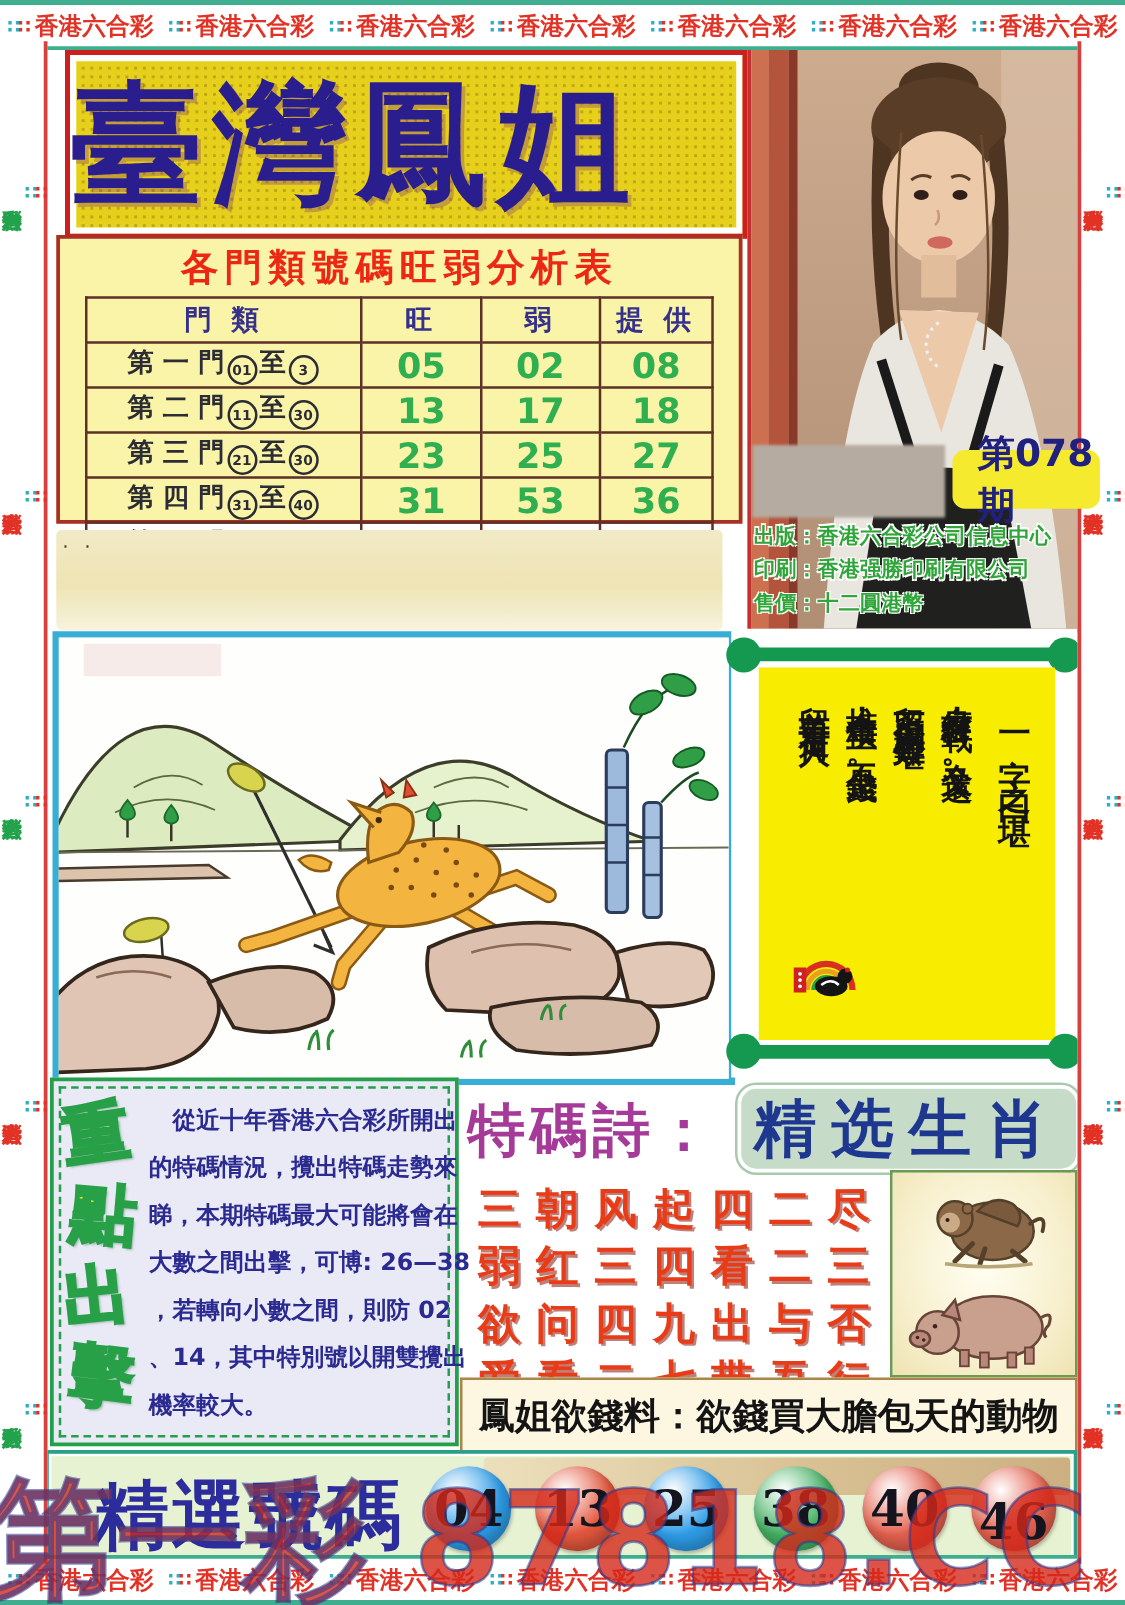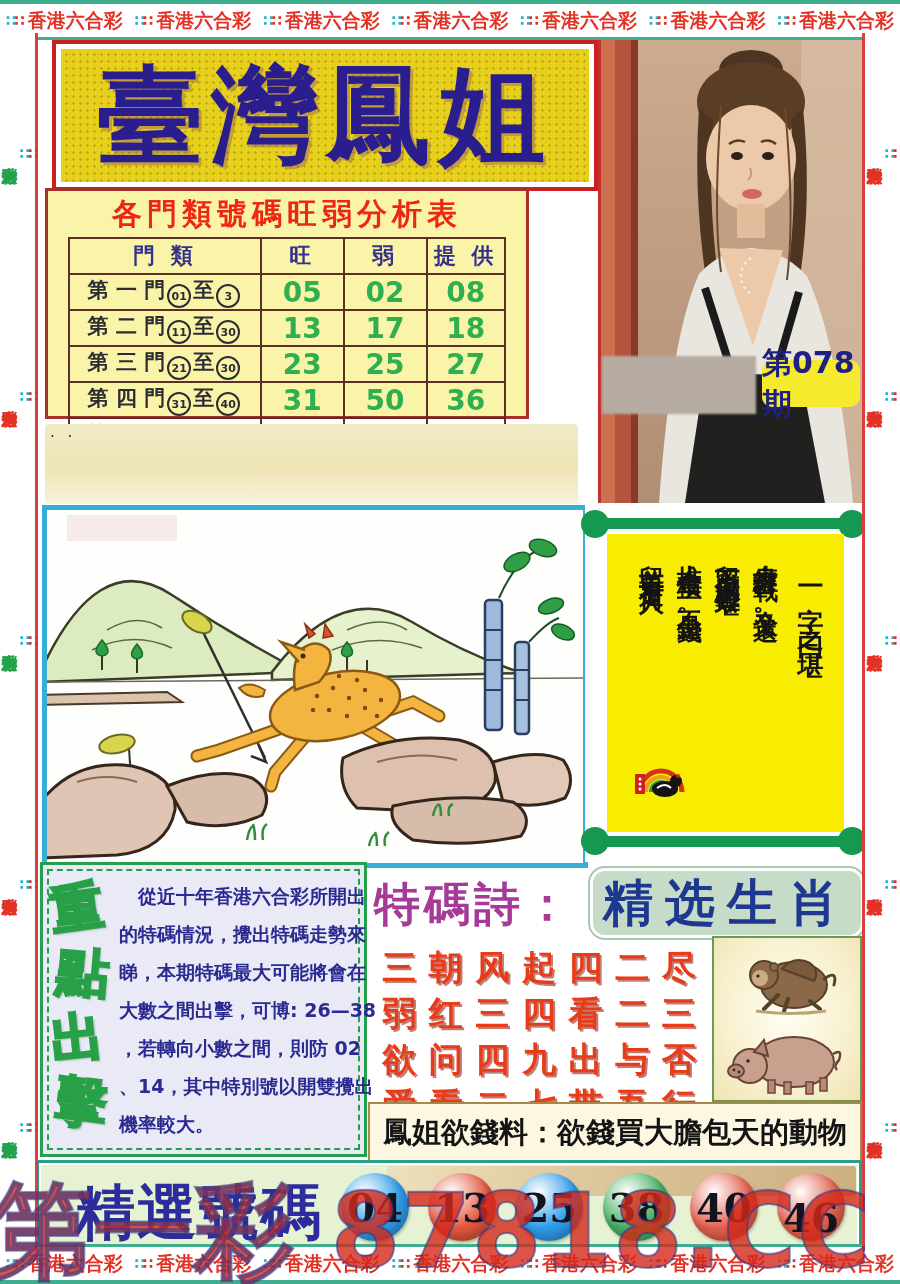--- a/index.html
+++ b/index.html
@@ -21,38 +21,38 @@
   .strip-right{right:0;border-left:3px solid #d84040;}
   .vgroup{writing-mode:vertical-rl;text-orientation:upright;font-weight:bold;font-size:16px;
       color:#e23226;display:flex;flex-direction:column;align-items:center;}
   .strip-left .vgroup:nth-child(odd){color:#23a24c;}
   .vgroup .dice{writing-mode:horizontal-tb;margin-bottom:2px;}
 
   
   .title-box{position:absolute;left:52px;top:40px;width:538px;height:143px;
       background:#e7d01c;border:4px solid #cc2020;box-shadow:inset 0 0 0 5px #ffffff;
       background-image:radial-gradient(#bfa714 1.2px,transparent 1.4px);background-size:7px 7px;
-      display:flex;align-items:center;justify-content:center;}
+      display:flex;align-items:center;}
   .title-box span{font-size:106px;font-weight:bold;color:#2a1e8e;letter-spacing:8px;
       text-shadow:3px 3px 0 rgba(110,40,130,.30);line-height:1;}
 
   
   .photo{position:absolute;left:598px;top:33px;width:264px;height:467px;border:3px solid #c23030;
       overflow:hidden;background:#c3a188;}
   .redact-box{position:absolute;left:602px;top:356px;width:154px;height:58px;background:#b5aba1;
       filter:blur(1.2px);z-index:6;}
   .issue-badge{position:absolute;left:762px;top:360px;width:98px;height:47px;background:#f6ea2e;
       border-radius:10px;display:flex;align-items:center;justify-content:center;z-index:6;
-      color:#20207e;font-weight:bold;font-size:30px;}
+      color:#20207e;font-weight:bold;font-size:30px;padding-left:20px;}
   .publisher{position:absolute;left:603px;top:416px;width:258px;z-index:6;font-weight:bold;
       font-size:17px;line-height:1.6;color:#2fa53a;
       text-shadow:-1px -1px 0 #fff,1px -1px 0 #fff,-1px 1px 0 #fff,1px 1px 0 #fff;white-space:nowrap;}
 
   
-  .atable{position:absolute;left:45px;top:188px;width:484px;height:231px;background:#faf4a8;
+  .atable{position:absolute;left:45px;top:188px;width:549px;height:231px;background:#faf4a8;
       border:3px solid #a83028;box-sizing:border-box;padding:3px 20px;}
   .atable-title{color:#ec2814;font-weight:bold;font-size:30px;text-align:center;letter-spacing:5px;}
   .atable table{width:100%;border-collapse:collapse;margin-top:2px;}
   .atable th,.atable td{border:2px solid #5c3026;padding:0;height:34px;text-align:center;}
   .atable th{color:#35308c;font-size:22px;letter-spacing:4px;}
   .gate-cell{color:#2c2c34;font-weight:bold;font-size:21px;white-space:nowrap;}
   .circ{display:inline-flex;align-items:center;justify-content:center;width:20px;height:20px;
       border:2px solid #2c2c34;border-radius:50%;font-size:11px;font-weight:bold;margin:0 2px;
       vertical-align:-3px;text-align:center;}
   .num-cell{color:#2faf4f;font-weight:bold;font-size:28px;}
@@ -278,20 +278,25 @@
       <path d="M198,256 L172,346" stroke="#1a1a1a" stroke-width="8"></path>
       <path d="M104,336 L200,340 L224,467 L84,467 Z" fill="#20201f"></path>
       <path d="M120,70 Q112,180 120,236" stroke="#6a4a2e" stroke-width="2" fill="none"></path>
       <path d="M184,72 Q194,180 186,244" stroke="#6a4a2e" stroke-width="2" fill="none"></path>
     </svg>
   </div>
   <div class="redact-box"></div>
   <div class="issue-badge">
     <span>第078期</span>
   </div>
+  <div class="publisher">
+    <div><span>出版：</span><span>香港六合彩公司信息中心</span></div>
+    <div><span>印刷：</span><span>香港强勝印刷有限公司</span></div>
+    <div><span>售價：</span><span>十二圓港幣</span></div>
+  </div>
 
   <div class="atable">
     <div class="atable-title">各門類號碼旺弱分析表</div>
     <table>
       <tbody>
           <tr>
         <th style="width:44%">門 類</th>
         <th style="width:19%">旺</th>
         <th style="width:19%">弱</th>
         <th style="width:18%">提 供</th>
@@ -310,21 +315,21 @@
       </tr>
       <tr>
         <td class="gate-cell"><span>第 三 門</span><span class="circ">21</span><span>至</span><span class="circ">30</span></td>
         <td class="num-cell">23</td>
         <td class="num-cell">25</td>
         <td class="num-cell">27</td>
       </tr>
       <tr>
         <td class="gate-cell"><span>第 四 門</span><span class="circ">31</span><span>至</span><span class="circ">40</span></td>
         <td class="num-cell">31</td>
-        <td class="num-cell">50</td>
+        <td class="num-cell">53</td>
         <td class="num-cell">36</td>
       </tr>
       <tr>
         <td class="gate-cell"><span>第 五 門</span><span class="circ">41</span><span>至</span><span class="circ">49</span></td>
         <td class="num-cell">47</td>
         <td class="num-cell">44</td>
         <td class="num-cell">42</td>
       </tr>
     </tbody>
       </table>

